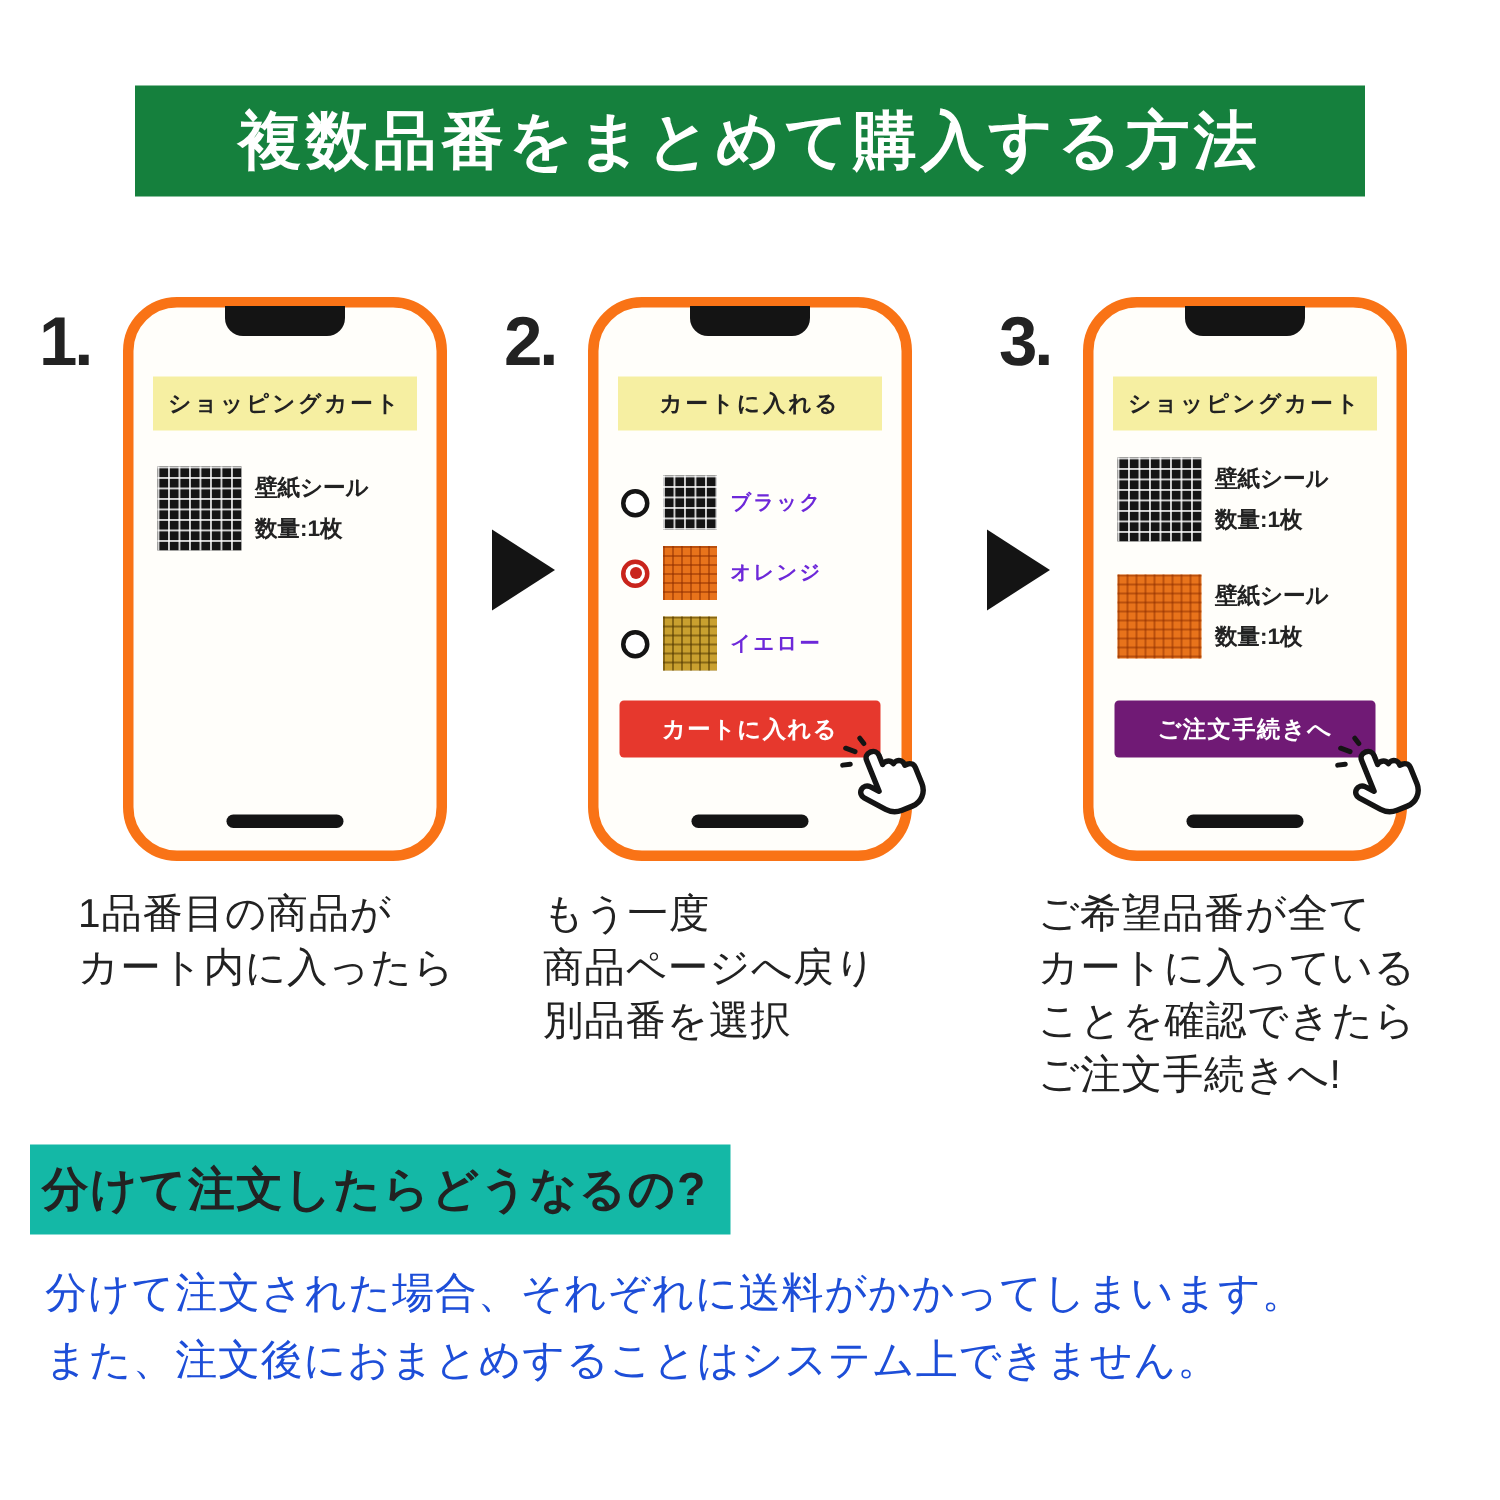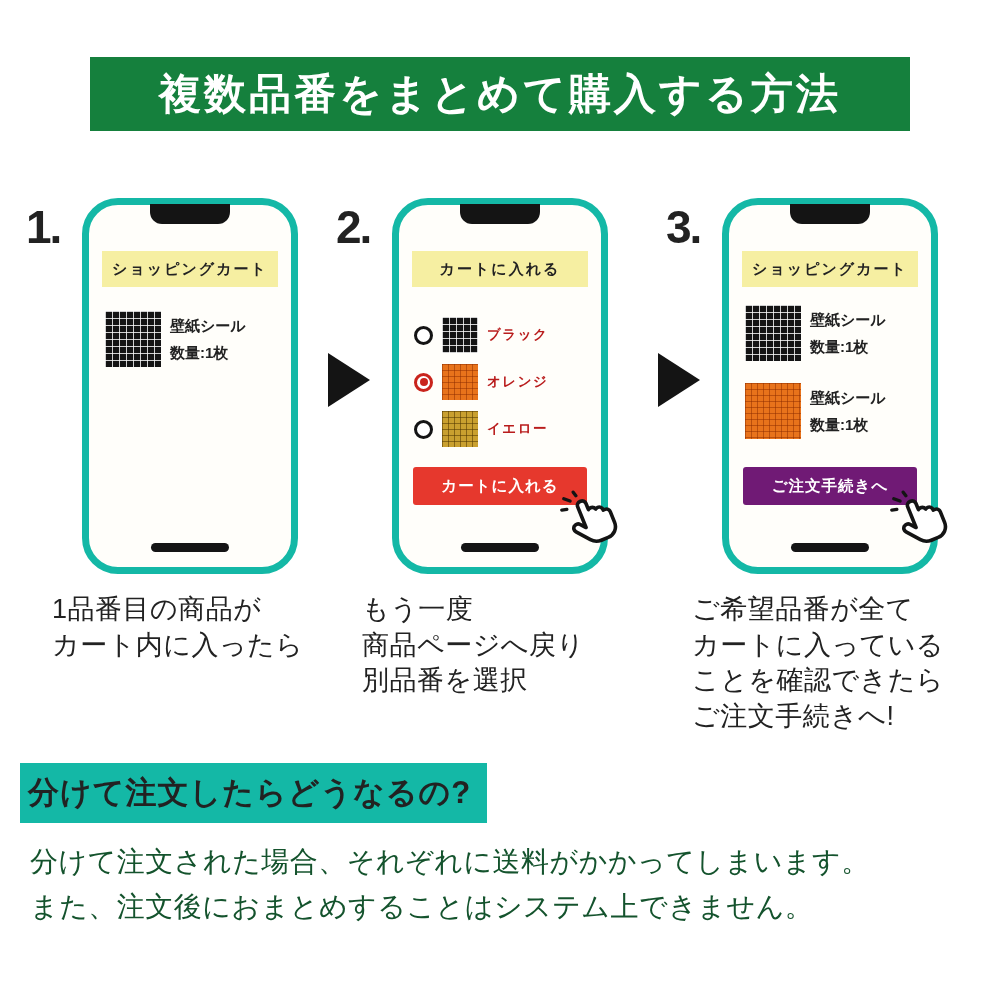--- a/index.html
+++ b/index.html
@@ -11,21 +11,21 @@
   .header-banner { position:absolute; left:90px; top:57px; width:820px; height:74px;
     background:#15803d; color:#fff; display:flex; align-items:center; justify-content:center;
     font-size:42px; font-weight:bold; letter-spacing:3px; }
 
   
   .step { position:absolute; top:198px; width:300px; }
   .step-1 { left:26px; } .step-2 { left:336px; } .step-3 { left:666px; }
   .step-row { display:flex; align-items:flex-start; }
   .step-number { width:56px; font-size:46px; font-weight:bold; color:#222; padding-top:2px; letter-spacing:-2px; }
 
-  .phone { position:relative; width:216px; height:376px; border:7px solid #14b8a6;
+  .phone { position:relative; width:216px; height:376px; border:7px solid #f97316;
     border-radius:36px; background:#fffefa; flex:0 0 auto; }
   .notch { position:absolute; top:-1px; left:50%; transform:translateX(-50%);
     width:80px; height:20px; background:#141414; border-radius:0 0 12px 12px; }
   .home-bar { position:absolute; bottom:15px; left:50%; transform:translateX(-50%);
     width:78px; height:9px; background:#141414; border-radius:5px; }
 
   .screen-banner { position:absolute; top:46px; left:13px; right:13px; height:36px;
     background:#f6efa2; display:flex; align-items:center; justify-content:center;
     font-size:15px; font-weight:bold; letter-spacing:2px; color:#222; }
 
@@ -48,21 +48,21 @@
     background-size:6px 6px; }
   .product-text { font-size:15px; font-weight:bold; line-height:1.8; white-space:nowrap; color:#222; }
 
   .options { position:absolute; top:112px; left:15px; right:4px; }
   .option { display:flex; align-items:center; gap:9px; height:36px; margin-bottom:11px; }
   .radio { width:19px; height:19px; border:3px solid #141414; border-radius:50%;
     position:relative; flex:0 0 auto; background:#fff; }
   .radio.selected { border-color:#c9241c; }
   .radio.selected::after { content:""; position:absolute; inset:2.5px; background:#c9241c; border-radius:50%; }
   .option .swatch { width:36px; height:36px; }
-  .option-label { font-size:13.5px; font-weight:bold; letter-spacing:1.5px; color:#b91c1c; white-space:nowrap; }
+  .option-label { font-size:13.5px; font-weight:bold; letter-spacing:1.5px; color:#6d28d9; white-space:nowrap; }
 
   .phone-button { position:absolute; left:14px; right:14px; top:262px; height:38px;
     display:flex; align-items:center; justify-content:center; color:#fff;
     font-size:15.5px; font-weight:bold; letter-spacing:1px; border-radius:3px; }
   .phone-button.red { background:#e6382d; }
   .phone-button.orange { background:#701a75; }
 
   .hand { position:absolute; width:66px; height:66px; top:280px; right:-24px; z-index:5; }
 
   .arrow { position:absolute; top:353px; width:0; height:0;
@@ -70,21 +70,21 @@
     border-left:42px solid #141414; }
   .arrow-1 { left:328px; } .arrow-2 { left:658px; }
 
   .caption { margin-top:18px; margin-left:26px; font-size:27px; line-height:1.32;
     white-space:pre-line; color:#222; font-weight:500; letter-spacing:0.5px; }
 
   
   .footer-heading { position:absolute; left:20px; top:763px; font-size:31px; font-weight:bold; color:#222; }
   .footer-heading .highlight { background:#14b8a6; display:inline-block; padding:9px 16px 9px 8px; letter-spacing:1px; }
   .footer-body { position:absolute; left:30px; top:840px; font-size:28px; line-height:1.6;
-    white-space:pre-line; color:#14532d; letter-spacing:0.5px; }
+    white-space:pre-line; color:#1d4ed8; letter-spacing:0.5px; }
 </style>
 </head>
 <body>
 
 <div class="canvas">
 
   <div class="header-banner">複数品番をまとめて購入する方法</div>
 
   <div class="step step-1">
     <div class="step-row">

